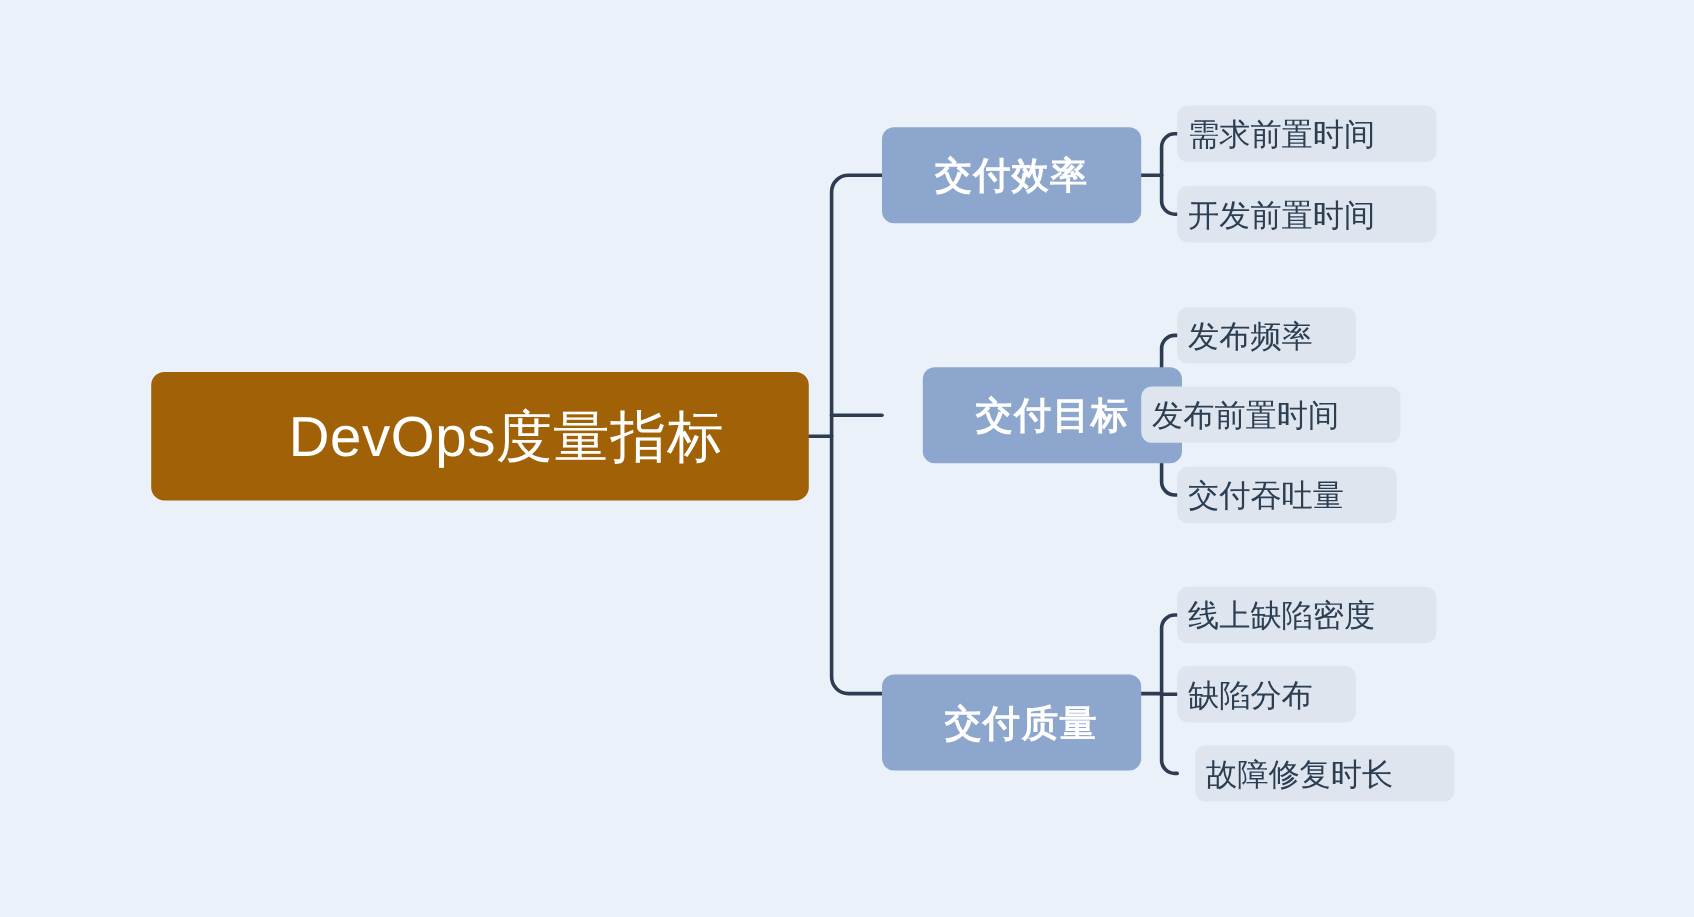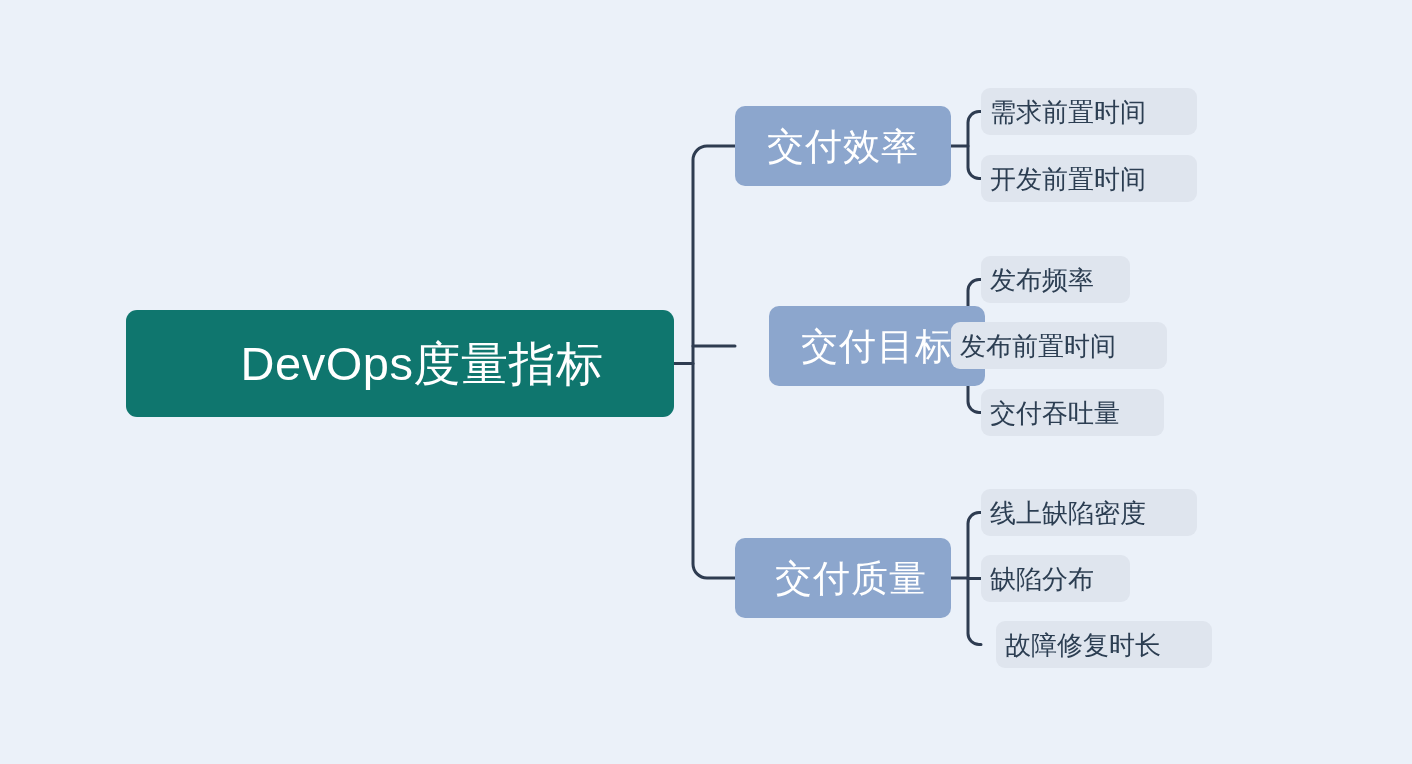--- a/index.html
+++ b/index.html
@@ -28,35 +28,35 @@
     pointer-events: none;
   }
   .node {
     position: absolute;
     box-sizing: border-box;
     display: flex;
     align-items: center;
     white-space: nowrap;
   }
   .root-node {
-    background: #0f766e;
+    background: #a16207;
     border-radius: 11px;
     color: #ffffff;
     font-size: 47px;
     font-weight: 400;
     justify-content: center;
     letter-spacing: 0.5px;
     padding-left: 44px;
   }
   .branch-node {
     background: #8ca6cd;
     border-radius: 10px;
     color: #ffffff;
-    font-size: 37px;
-    font-weight: 400;
+    font-size: 31px;
+    font-weight: 700;
     justify-content: center;
     letter-spacing: 1px;
   }
   .leaf-node {
     background: #dfe5ee;
     border-radius: 9px;
     color: #2c3e52;
     font-size: 26px;
     font-weight: 400;
     padding: 0 9px;
@@ -102,21 +102,21 @@
       </div>
       <div class="node leaf-node" style="left: 981px; top: 256px; width: 149px; height: 47px;">
         <span class="node-label">发布频率</span>
       </div>
       <div class="node leaf-node" style="left: 951px; top: 322px; width: 216px; height: 47px;">
         <span class="node-label">发布前置时间</span>
       </div>
       <div class="node leaf-node" style="left: 981px; top: 389px; width: 183px; height: 47px; text-align: center;">
         <span class="node-label">交付吞吐量</span>
       </div>
-      <div class="node branch-node" style="left: 735px; top: 538px; width: 216px; height: 80px; padding-left: 16px;">
+      <div class="node branch-node" style="left: 735px; top: 562px; width: 216px; height: 80px; padding-left: 16px;">
         <span class="node-label">交付质量</span>
       </div>
       <div class="node leaf-node" style="left: 981px; top: 489px; width: 216px; height: 47px;">
         <span class="node-label">线上缺陷密度</span>
       </div>
       <div class="node leaf-node" style="left: 981px; top: 555px; width: 149px; height: 47px;">
         <span class="node-label">缺陷分布</span>
       </div>
       <div class="node leaf-node" style="left: 996px; top: 621px; width: 216px; height: 47px;">
         <span class="node-label">故障修复时长</span>

